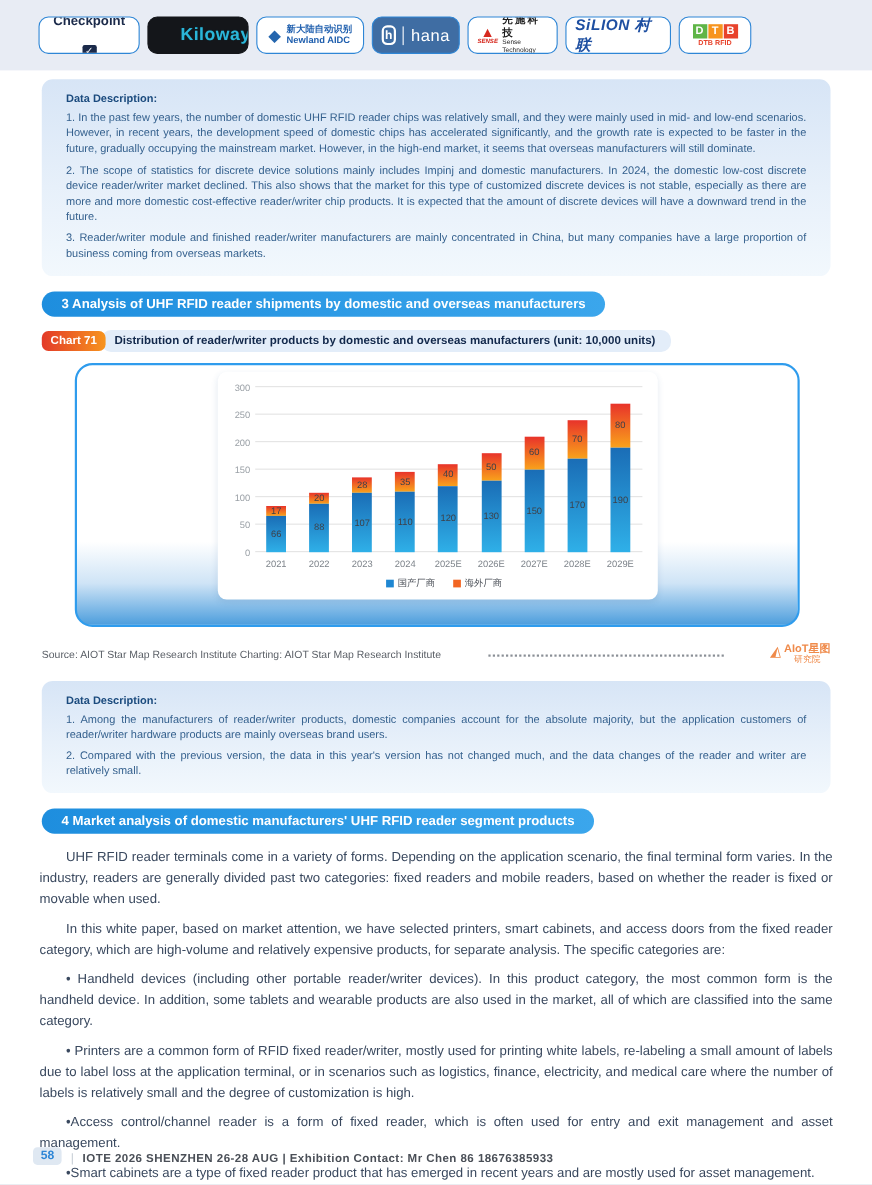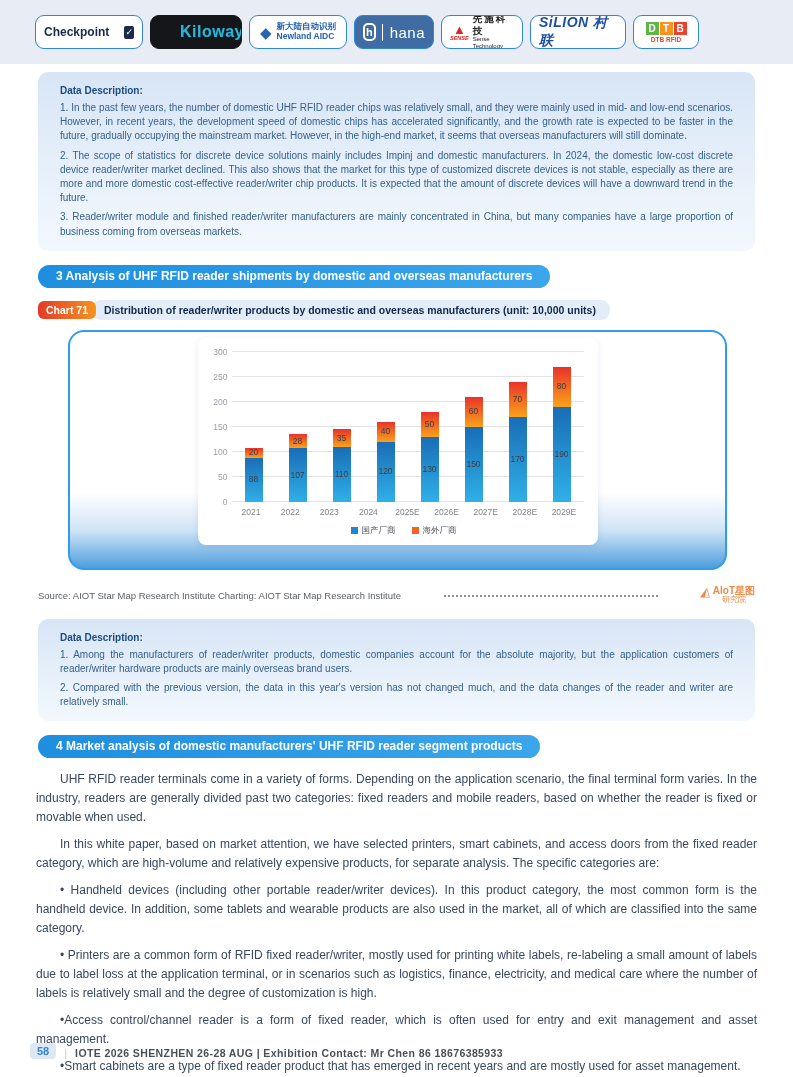--- a/index.html
+++ b/index.html
@@ -3,21 +3,21 @@
 <meta charset="utf-8">
 <style>
   * { margin:0; padding:0; box-sizing:border-box; }
   html,body { background:#cfd6e0; }
   body { font-family:"Liberation Sans","DejaVu Sans",sans-serif; }
   .page { width:793px; height:1077px; background:#ffffff; position:relative; overflow:hidden; margin:0 auto; }
 
   
   .header-strip { height:64px; background:#e8ecf4; display:flex; align-items:center; padding-left:35px; gap:7px; }
   .logo-box { height:34px; border-radius:9px; display:flex; align-items:center; justify-content:center; background:#fff; border:1.6px solid #2e86d6; padding:0 8px; overflow:hidden; }
-  .logo-checkpoint { width:108px; gap:15px; }
+  .logo-checkpoint { width:92px; gap:15px;flex-direction:column; }
   .logo-checkpoint .cp-text { color:#1b2a4a; font-weight:bold; font-size:12px; }
   .cp-mark { width:13px; height:13px; background:#1b2a4a; color:#fff; font-size:9px; display:flex; align-items:center; justify-content:center; border-radius:2px; }
   .logo-kiloway { width:92px; background:#14161a; border-color:#14161a;padding-left:40px; }
   .logo-kiloway .kw-text { color:#2bb6d9; font-weight:bold; font-size:16px; letter-spacing:0.5px; text-shadow:0 0 1px #0a4c5e; }
   .logo-newland { width:98px; gap:5px; }
   .nl-diamond { color:#2566ae; font-size:15px; line-height:1; }
   .nl-lines { display:flex; flex-direction:column; line-height:1.15; }
   .nl-cn { color:#1f5fae; font-size:8.5px; font-weight:bold; }
   .nl-en { color:#1f5fae; font-size:8.5px; font-weight:bold; }
   .logo-hana { width:80px; background:#3f6da3; border-color:#2e86d6; gap:6px; }
@@ -180,20 +180,30 @@
               <div class="gridline" style="bottom: 0px;"></div>
               <div class="gridline" style="bottom: 25px;"></div>
               <div class="gridline" style="bottom: 50px;"></div>
               <div class="gridline" style="bottom: 75px;"></div>
               <div class="gridline" style="bottom: 100px;"></div>
               <div class="gridline" style="bottom: 125px;"></div>
               <div class="gridline" style="bottom: 150px;"></div>
               <div class="bars-row">
                 <div class="bar-col">
                   <div class="bar-stack">
+                    <div class="seg" style="height: 8.5px; background: linear-gradient(rgb(232, 51, 42) 0%, rgb(249, 162, 27) 100%);">
+                      <span class="seg-label">17</span>
+                    </div>
+                    <div class="seg" style="height: 33px; background: linear-gradient(rgb(26, 109, 182) 0%, rgb(47, 176, 232) 100%);">
+                      <span class="seg-label">66</span>
+                    </div>
+                  </div>
+                </div>
+                <div class="bar-col">
+                  <div class="bar-stack">
                     <div class="seg" style="height: 10px; background: linear-gradient(rgb(232, 51, 42) 0%, rgb(249, 162, 27) 100%);">
                       <span class="seg-label">20</span>
                     </div>
                     <div class="seg" style="height: 44px; background: linear-gradient(rgb(26, 109, 182) 0%, rgb(47, 176, 232) 100%);">
                       <span class="seg-label">88</span>
                     </div>
                   </div>
                 </div>
                 <div class="bar-col">
                   <div class="bar-stack">

